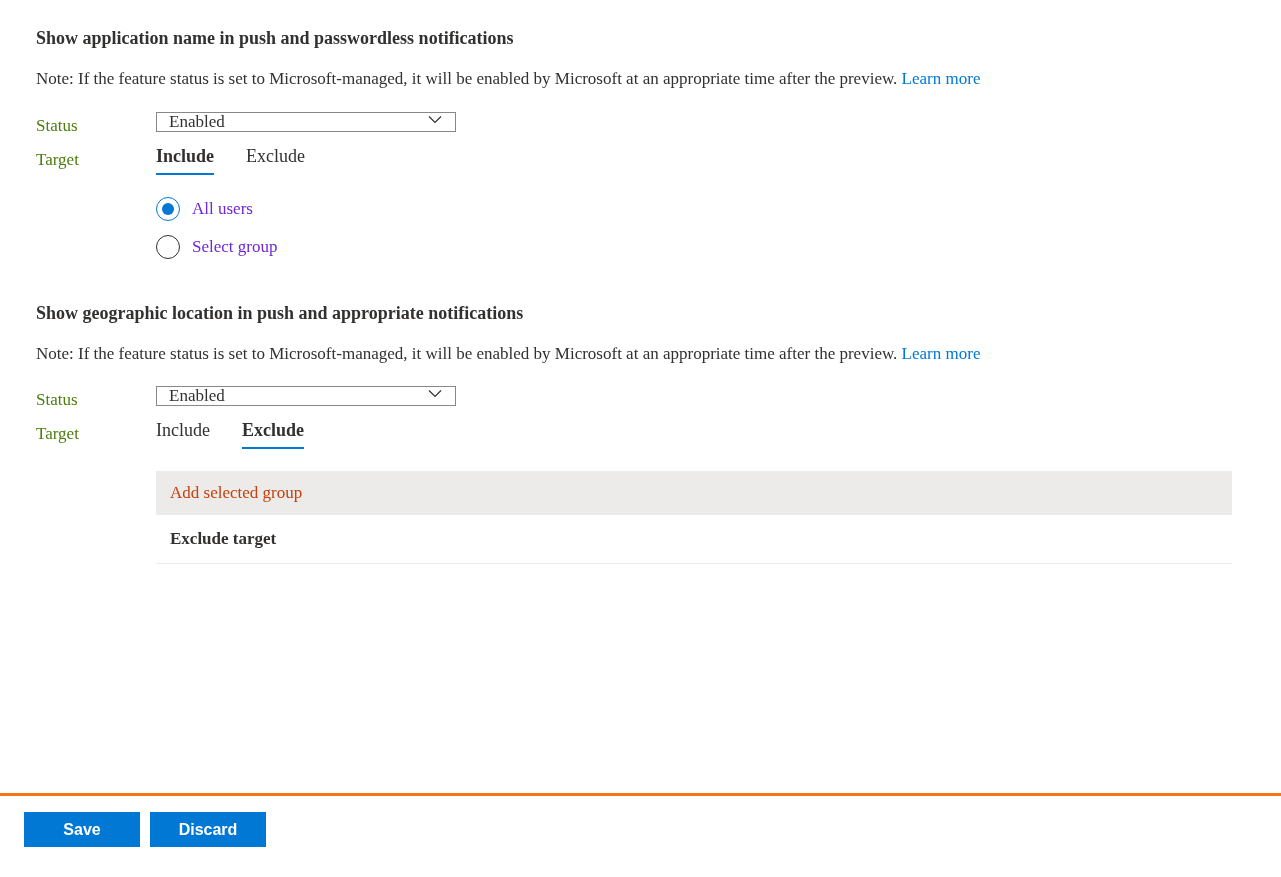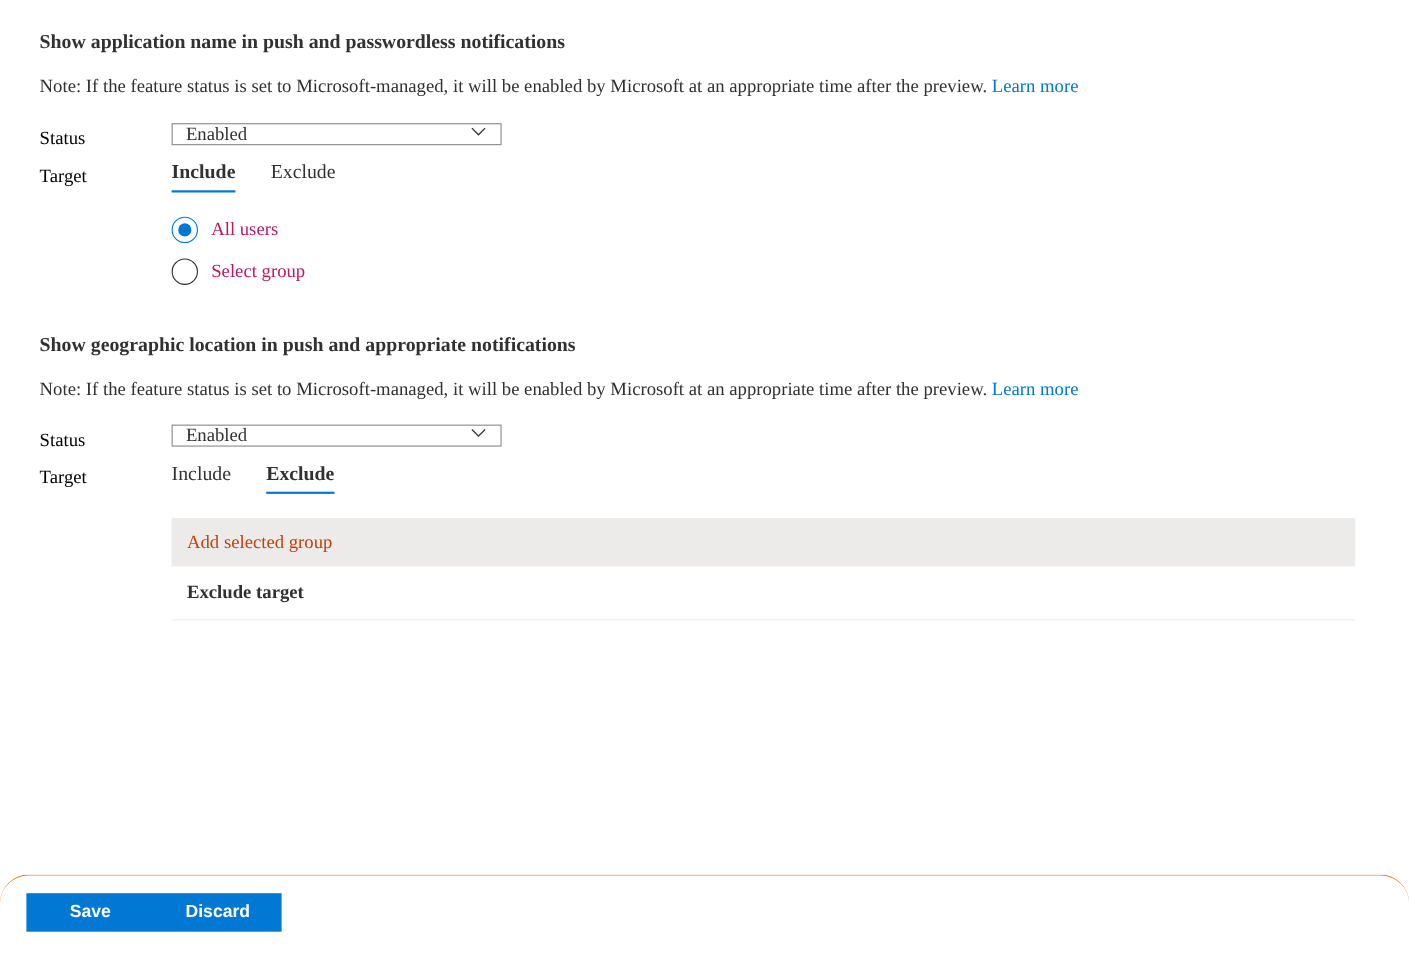--- a/index.html
+++ b/index.html
@@ -42,21 +42,21 @@
     }
     .field-row {
       display: flex;
       align-items: flex-start;
       margin-bottom: 10px;
     }
     .field-label {
       width: 120px;
       flex-shrink: 0;
       font-size: 17px;
-      color: #000000;
+      color: #4d7c0f;
       padding-top: 4px;
     }
     .field-control {
       flex: 1;
     }
     .select-wrapper {
       position: relative;
       display: inline-block;
       width: 300px;
     }
@@ -123,21 +123,21 @@
       border: 1px solid #0078d4;
     }
     .radio-inner {
       width: 12px;
       height: 12px;
       border-radius: 50%;
       background: #0078d4;
     }
     .radio-label {
       font-size: 17px;
-      color: #be185d;
+      color: #6d28d9;
     }
     .exclude-panel {
       width: 1076px;
     }
     .add-group-bar {
       background: #edebe9;
       padding: 12px 14px;
       font-size: 17px;
     }
     .add-group-link {
@@ -167,25 +167,25 @@
       align-items: center;
       justify-content: center;
       width: 30px;
       height: 30px;
     }
     .footer {
       position: absolute;
       left: 0;
       right: 0;
       bottom: 0;
-      border-top: 1px solid #f97316;
+      border-top: 3px solid #f97316;
       padding: 16px 24px 30px 24px;
       background: #ffffff;
       display: flex;
-      border-radius: 26px;
+      gap: 10px;
     }
     .btn {
       min-width: 116px;
       height: 35px;
       border: none;
       font-size: 16px;
       font-weight: 600;
       cursor: pointer;
       display: inline-flex;
       align-items: center;

